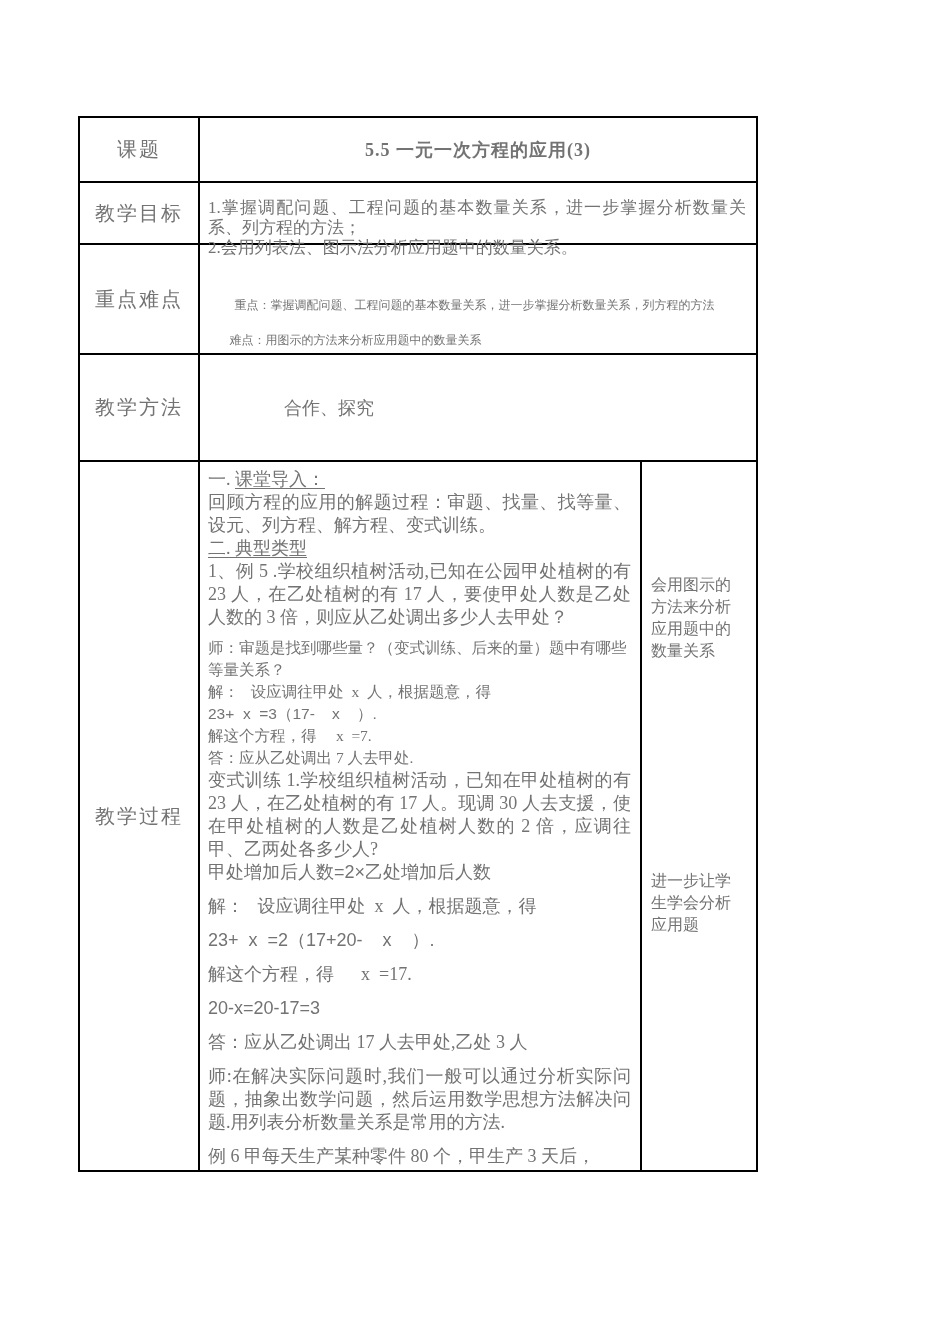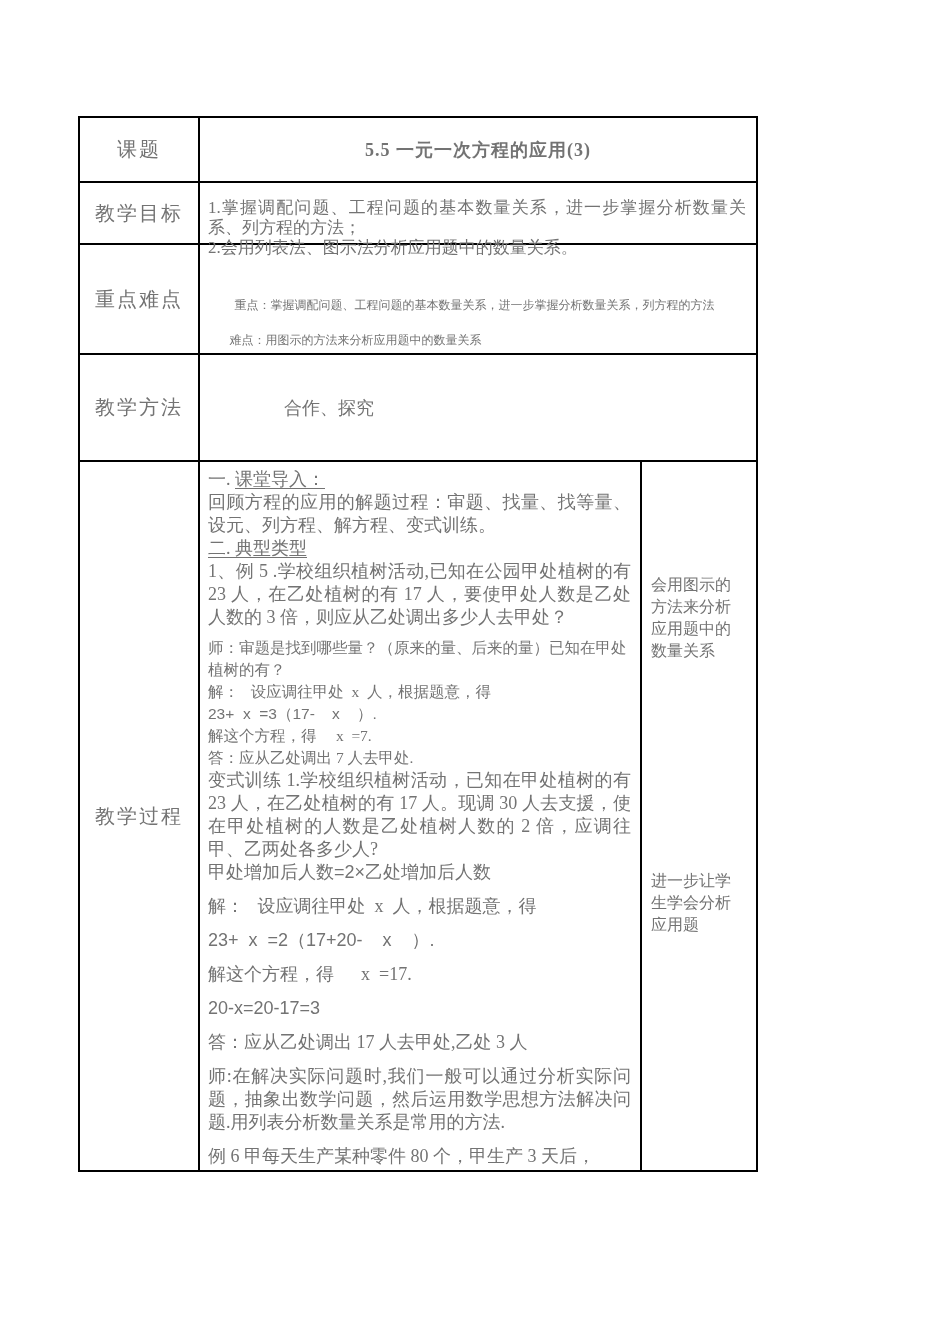--- a/index.html
+++ b/index.html
@@ -119,21 +119,21 @@
       <div class="cell label">
         <span>教学过程</span>
       </div>
       <div class="proc">
         <div class="proc-body">
           <div class="col-act act-body">
             <p class="n"><span>一. </span><span class="ul">课堂导入： </span></p>
             <p class="n just">回顾方程的应用的解题过程：审题、找量、找等量、设元、列方程、解方程、变式训练。</p>
             <p class="n"><span class="ul">二. 典型类型</span></p>
             <p class="n just">1、例 5 .学校组织植树活动,已知在公园甲处植树的有 23 人，在乙处植树的有 17 人，要使甲处人数是乙处人数的 3 倍，则应从乙处调出多少人去甲处？</p>
-            <p class="s mt8">师：审题是找到哪些量？（原来的量、后来的量）已知在甲处植树的有？</p>
+            <p class="s mt8">师：审题是找到哪些量？（变式训练、后来的量）题中有哪些等量关系？</p>
             <p class="s pre">解：   设应调往甲处  x  人，根据题意，得</p>
             <p class="s pre eq">23+  x  =3（17-    x    ）.</p>
             <p class="s pre">解这个方程，得     x  =7.</p>
             <p class="s">答：应从乙处调出 7 人去甲处.</p>
             <p class="n just">变式训练 1.学校组织植树活动，已知在甲处植树的有 23 人，在乙处植树的有 17 人。现调 30 人去支援，使在甲处植树的人数是乙处植树人数的 2 倍，应调往甲、乙两处各多少人?</p>
             <p class="n eq">甲处增加后人数=2×乙处增加后人数</p>
             <p class="n pre mt10">解：   设应调往甲处  x  人，根据题意，得</p>
             <p class="n pre eq mt10">23+  x  =2（17+20-    x    ）.</p>
             <p class="n pre mt10">解这个方程，得      x  =17.</p>
             <p class="n eq mt10">20-x=20-17=3</p>

